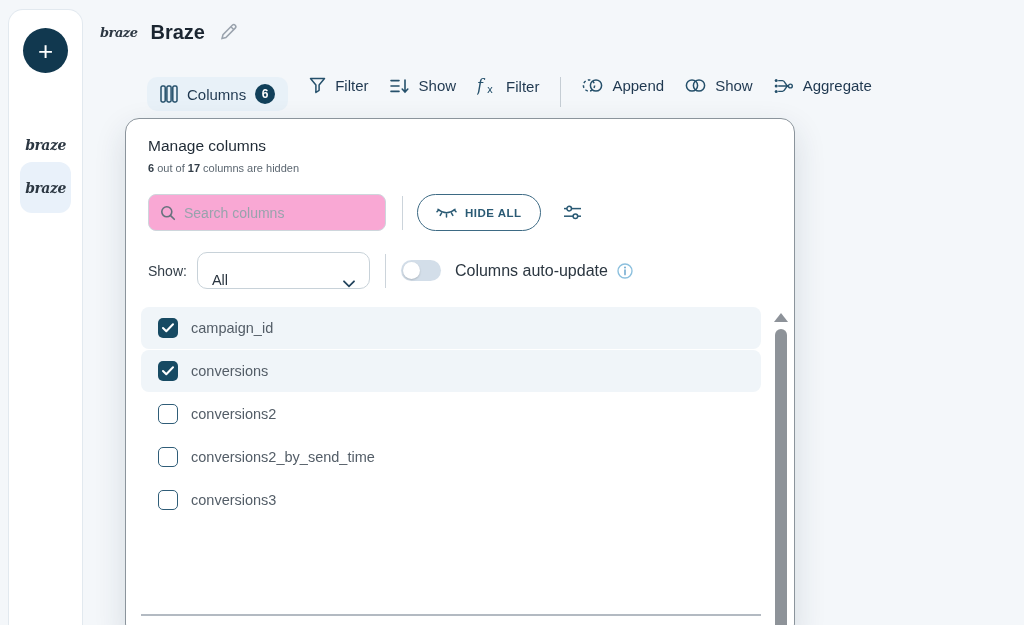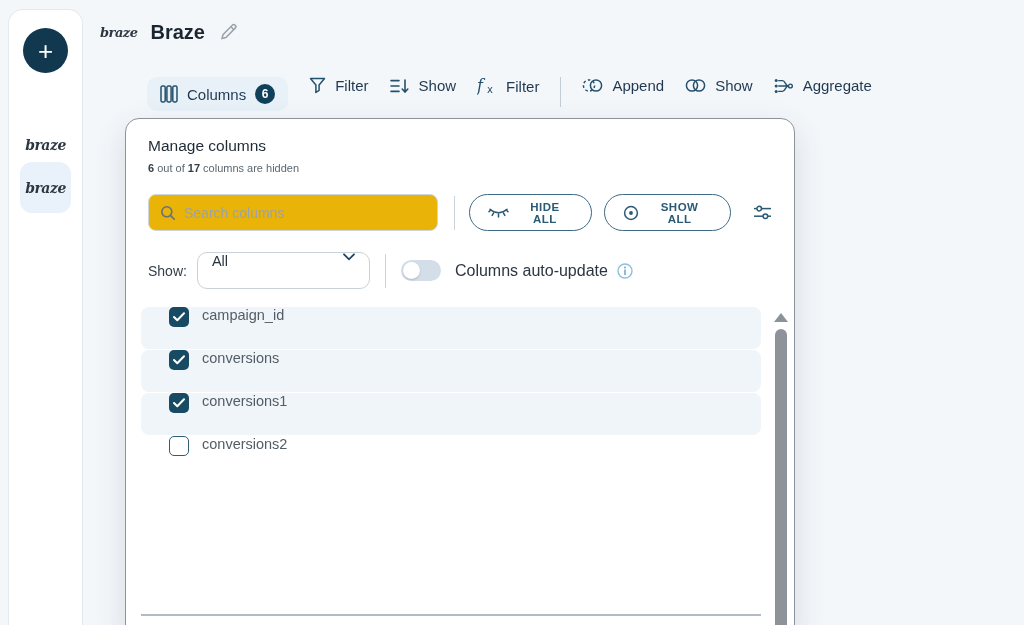--- a/index.html
+++ b/index.html
@@ -38,46 +38,46 @@
 
   
   .popover { position:absolute; left:125px; top:118px; width:670px; height:520px; background:#fff;
              border:1px solid #8b949c; border-radius:14px; padding:18px 22px;
              box-shadow:0 12px 32px rgba(30,50,70,.14); z-index:5; }
   .pop-title { font-size:15.5px; font-weight:400; color:#1f2a35; }
   .pop-sub { margin-top:7px; font-size:11px; color:#5c6771; }
   .pop-sub b { color:#333e49; font-weight:700; }
 
   .search-row { margin-top:20px; display:flex; align-items:center; }
-  .search-box { width:290px; height:37px; border:1px solid #ced6dc; border-radius:8px; background:#eab308;
+  .search-box { width:238px; height:37px; border:1px solid #ced6dc; border-radius:8px; background:#f9a8d4;
                 display:flex; align-items:center; padding:0 11px; gap:8px; }
   .search-box input { border:none; outline:none; flex:1; font-size:14px; color:#333; background:transparent; font-family:inherit; }
   .search-box input::placeholder { color:#98a3ad; }
   .v-div { width:1px; height:34px; background:#ccd4db; margin:0 14px 0 16px; }
   .pill-btn { display:flex; align-items:center; gap:8px; height:37px; padding:0 18px; background:#fff;
               border:1.4px solid #3d6a84; border-radius:19px; color:#2a5a74; font-size:11.5px;
               font-weight:600; letter-spacing:.5px; cursor:pointer; font-family:inherit;justify-content:center; }
   .pill-btn + .pill-btn { margin-left:12px; }
   .settings-btn { margin-left:22px; background:none; border:none; cursor:pointer; display:flex; }
 
   .show-row { margin-top:21px; display:flex; align-items:center; }
   .show-label { font-size:14px; color:#333e48; margin-right:10px; }
   .dropdown { width:173px; height:37px; border:1px solid #c8d2d9; border-radius:10px; display:flex;
-              align-items:flex-start; justify-content:space-between; padding:0 14px; cursor:pointer; background:#fff; }
+              align-items:flex-end; justify-content:space-between; padding:0 14px; cursor:pointer; background:#fff; }
   .dropdown span { font-size:14.5px; color:#29343f; }
   .show-row .v-div { margin:0 15px; }
   .toggle { width:40px; height:21px; border-radius:11px; background:#d3dee9; position:relative; cursor:pointer; flex:none; }
   .toggle .knob { position:absolute; left:2px; top:2px; width:17px; height:17px; border-radius:50%;
                   background:#fff; box-shadow:0 1px 2px rgba(0,0,0,.18); }
   .auto-label { margin-left:14px; font-size:16px; color:#2b3640; }
   .info { margin-left:9px; display:flex; cursor:pointer; }
 
   
   .col-list { margin:18px 0 0 -7px; width:620px; height:309px; border-bottom:2px solid #b3bac2; overflow:hidden; }
-  .col-row { display:flex; height:42px; margin-bottom:1px; border-radius:8px; padding-left:28px; }
+  .col-row { display:flex; align-items:center; height:42px; margin-bottom:1px; border-radius:8px; padding-left:17px; }
   .col-row.checked { background:#f0f5f9; }
   .cb { width:20px; height:20px; border-radius:5px; flex:none; display:flex; align-items:center; justify-content:center; cursor:pointer; }
   .col-row.checked .cb { background:#174a63; }
   .col-row.unchecked .cb { background:#fff; border:1.6px solid #2f5d78; }
   .col-name { margin-left:13px; font-size:14.5px; color:#535d67; }
 
   
   .scrollbar { position:absolute; right:6px; top:194px; width:14px; height:326px; }
   .scroll-up { width:0; height:0; border-left:7px solid transparent; border-right:7px solid transparent;
                border-bottom:9px solid #8d9299; margin:0 auto; cursor:pointer; }
@@ -203,29 +203,20 @@
       <span class="v-div"></span>
       <button class="pill-btn">
         <span class="icon">
           <svg width="21" height="12" viewBox="0 0 21 12" fill="none" stroke="#2a5a74" stroke-width="1.5" stroke-linecap="round">
             <path d="M2 2.2 Q10.5 9.4 19 2.2"></path>
             <path d="M5.6 5.8 L4.2 8.4 M10.5 7 L10.5 10 M15.4 5.8 L16.8 8.4 M2.6 3 L1 4.8 M18.4 3 L20 4.8"></path>
           </svg>
         </span>
         <span>HIDE ALL</span>
       </button>
-      <button class="pill-btn">
-        <span class="icon">
-          <svg width="16" height="16" viewBox="0 0 16 16" fill="none" stroke="#2a5a74" stroke-width="1.5">
-            <circle cx="8" cy="8" r="6.4"></circle>
-            <circle cx="8" cy="8" r="1.9" fill="#2a5a74" stroke="none"></circle>
-          </svg>
-        </span>
-        <span>SHOW ALL</span>
-      </button>
       <button class="settings-btn">
         <span class="icon">
           <svg width="19" height="17" viewBox="0 0 19 17" fill="none" stroke="#2a5a74" stroke-width="1.5">
             <path d="M1 4.6 h17"></path>
               <circle cx="6.2" cy="4.6" r="2.3" fill="#fff"></circle>
             <path d="M1 12.2 h17"></path>
               <circle cx="12.4" cy="12.2" r="2.3" fill="#fff"></circle>
           </svg>
         </span>
       </button>
@@ -267,38 +258,42 @@
 
   <div class="col-row checked">
     <span class="cb">
       <svg width="12" height="10" viewBox="0 0 12 10" fill="none" stroke="#fff" stroke-width="2" stroke-linecap="round" stroke-linejoin="round">
         <path d="M1 5 L4.3 8.3 L11 1.3"></path>
       </svg>
     </span>
     <span class="col-name">conversions</span>
   </div>
 
-  <div class="col-row checked">
-    <span class="cb">
-      <svg width="12" height="10" viewBox="0 0 12 10" fill="none" stroke="#fff" stroke-width="2" stroke-linecap="round" stroke-linejoin="round">
-        <path d="M1 5 L4.3 8.3 L11 1.3"></path>
-      </svg>
-    </span>
-    <span class="col-name">conversions1</span>
-  </div>
 
 
   <div class="col-row unchecked">
     <span class="cb">
       
     </span>
     <span class="col-name">conversions2</span>
   </div>
 
-
+  <div class="col-row unchecked">
+    <span class="cb">
+      
+    </span>
+    <span class="col-name">conversions2_by_send_time</span>
+  </div>
+
+  <div class="col-row unchecked">
+    <span class="cb">
+      
+    </span>
+    <span class="col-name">conversions3</span>
+  </div>
 </div>
 
     <div class="scrollbar">
       <div class="scroll-up"></div>
       <div class="scroll-thumb"></div>
     </div>
   </section>
 
 </div>
 

